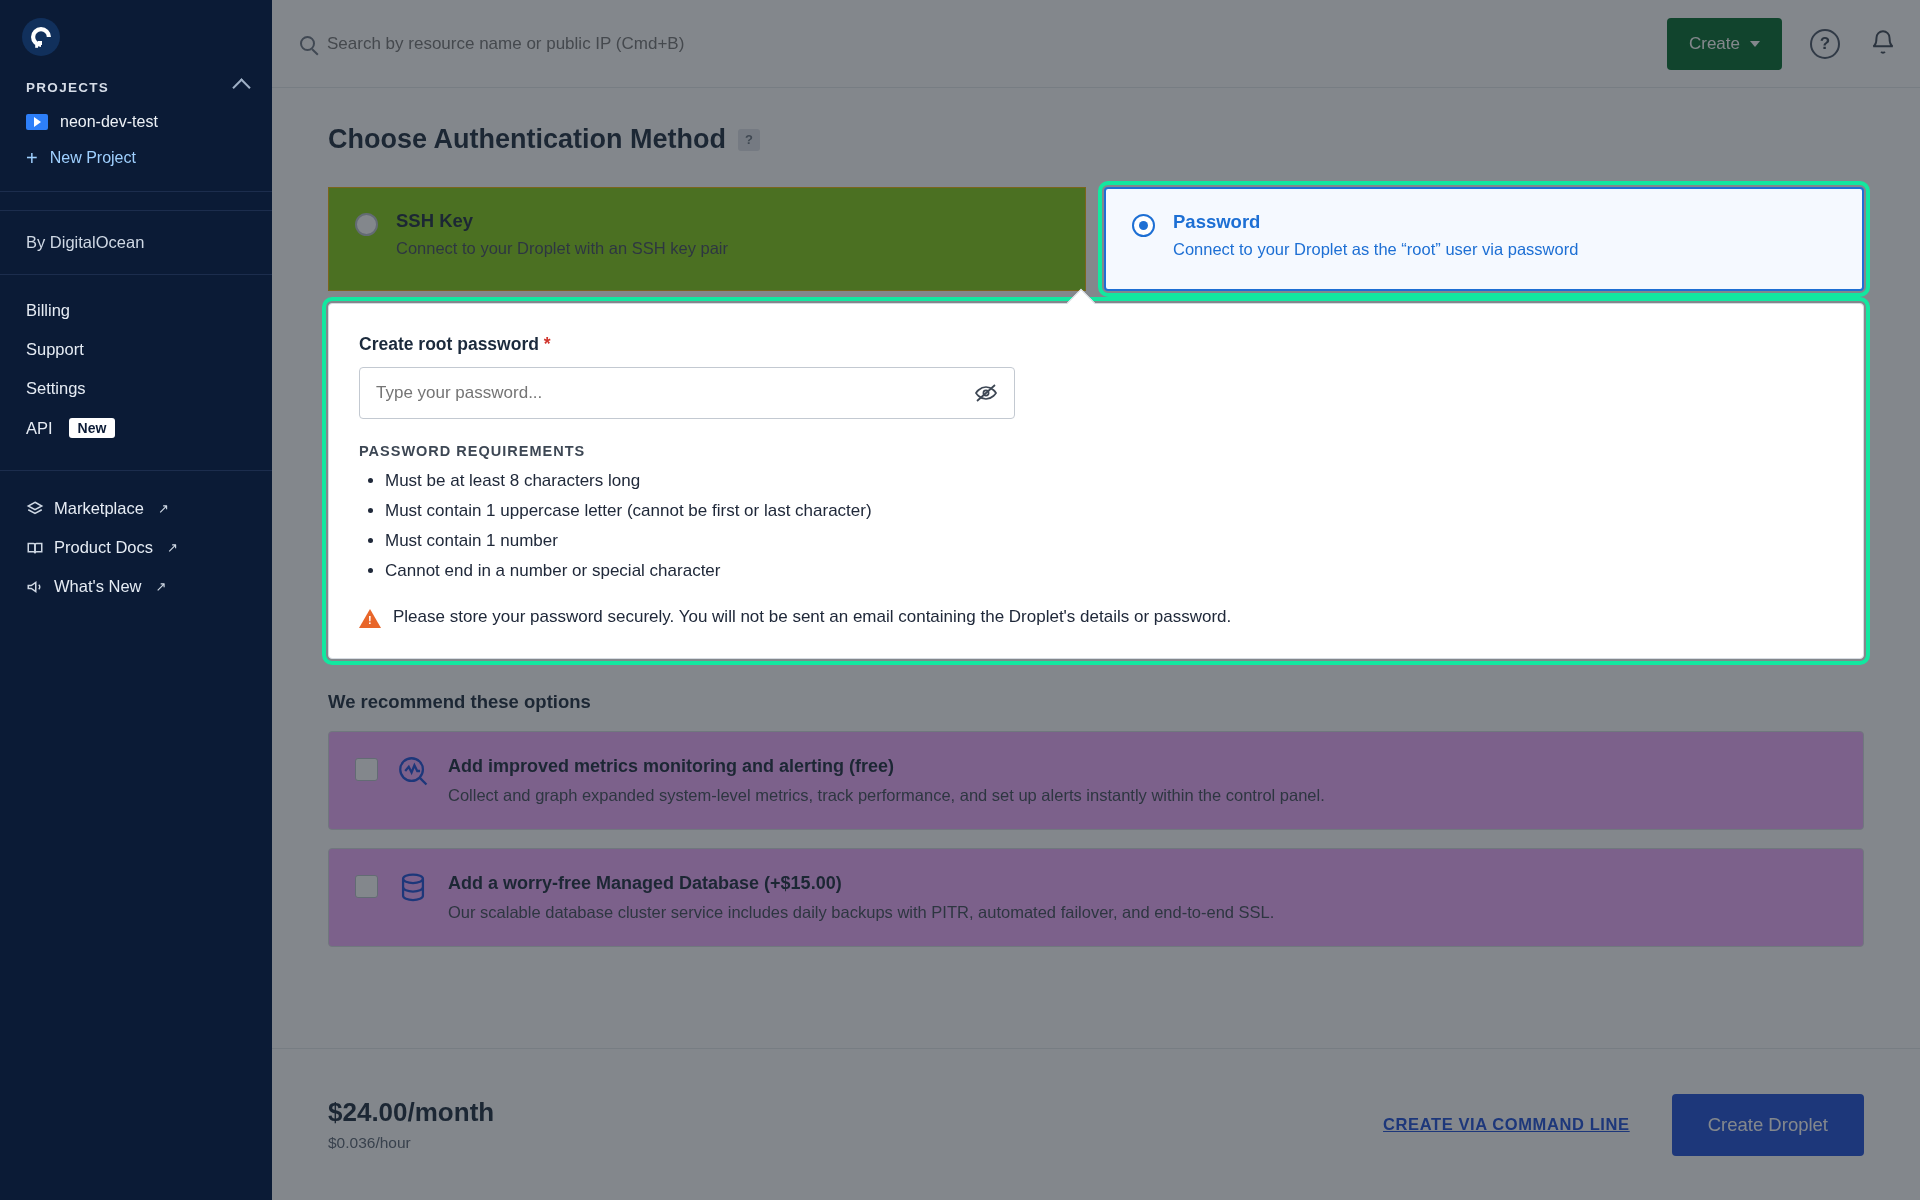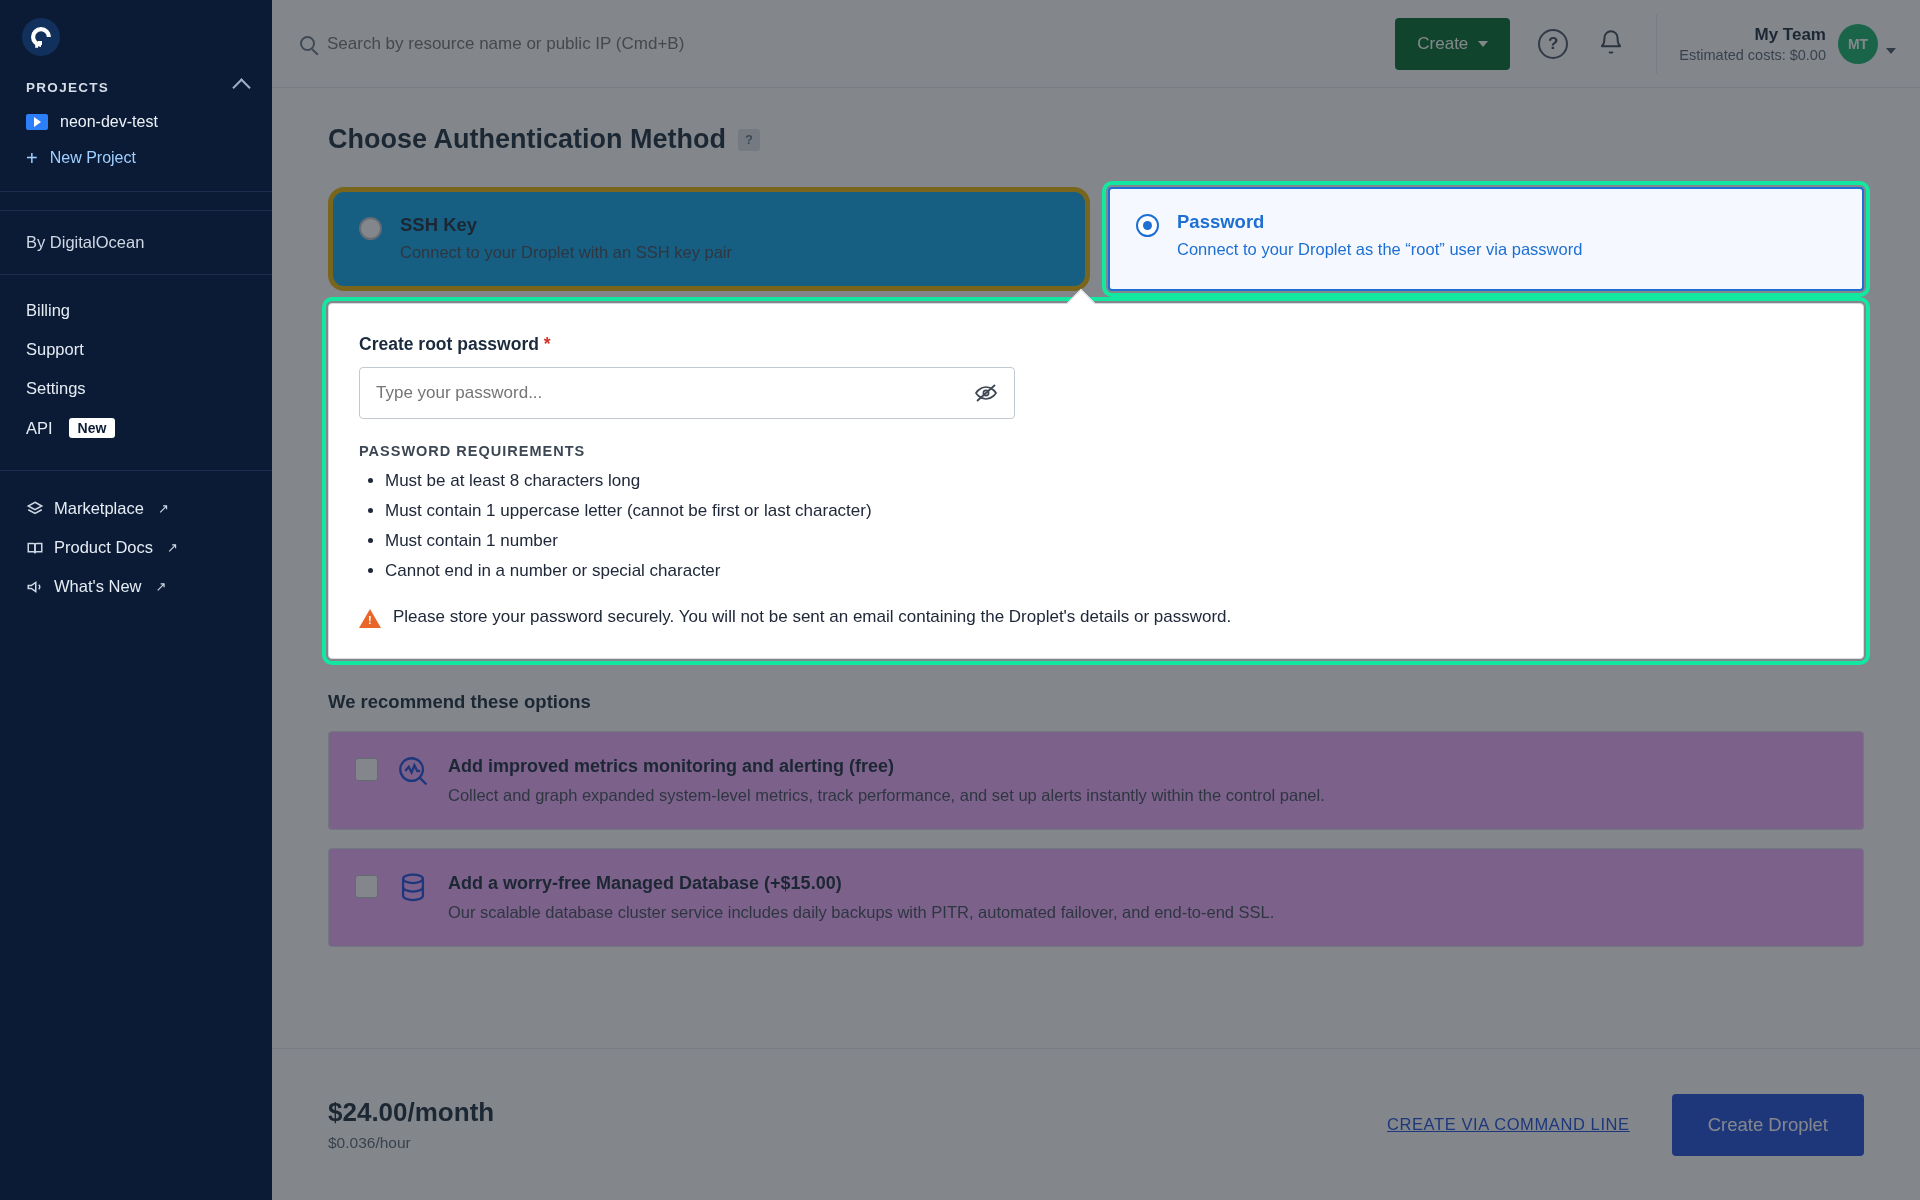--- a/index.html
+++ b/index.html
@@ -119,21 +119,21 @@
     font-size: 27px; font-weight: bold; color:#1b2a3c; display:flex; align-items:center; gap: 12px;
     margin-bottom: 32px;
   }
   .help-sq {
     width: 22px; height: 22px; border-radius: 3px; background:#dfe3e8; color:#6b7480;
     font-size: 13px; display:flex; align-items:center; justify-content:center;
   }
 
   .auth-row { display: flex; gap: 18px; }
   .auth-card {
-    flex: 1; border: 5px solid #eab308; border-radius: 16px; background:#0ea5e9;
+    flex: 1; border: 1px solid #eab308; border-radius: 0; background:#84cc16;
     padding: 22px 26px; display:flex; gap: 18px; align-items:flex-start; min-height: 104px;
   }
   .auth-card.selected {
     border: 2px solid #1d6fd4; background: #f5f9ff;
     outline: 4px solid #12e8a0; outline-offset: 2px;
     border-radius: 4px;
   }
   .radio {
     width: 23px; height: 23px; border-radius: 50%; border: 2px solid #b9c0c9;
     background:#fff; margin-top: 3px; flex: 0 0 23px;
@@ -195,21 +195,21 @@
   
   .footer {
     position:absolute; left:0; right:0; bottom:0; height: 152px;
     background:#fff; border-top:1px solid #e5e8ec;
     display:flex; align-items:center; padding: 0 56px;
   }
   .price { font-size: 26px; font-weight: bold; color:#1b2a3c;}
   .price-sub { font-size: 15.5px; color:#5a6573; margin-top: 6px;}
   .footer-spacer { flex:1; }
   .cmd-link {
-    font-size: 16.5px; font-weight: normal; letter-spacing:.6px; color:#1d4ed8;
+    font-size: 16.5px; font-weight: bold; letter-spacing:.6px; color:#1d4ed8;
     text-decoration: underline; margin-right: 42px; cursor:pointer;
   }
   .btn-primary {
     background:#1d4ed8; color:#fff; border:0; border-radius:4px; height:62px;
     padding: 0 36px; font-size: 18.5px; cursor:pointer;
     font-family: "Liberation Sans", sans-serif;
   }
 
   
   .dim {
@@ -322,30 +322,20 @@
         <span class="caret-down"></span>
       </button>
       <div class="icon-circle">
         <span>?</span>
       </div>
       <div class="bell">
         <svg width="26" height="26" viewBox="0 0 24 24" fill="none" stroke="#3d4754" stroke-width="1.8">
             <path d="M18 8a6 6 0 1 0-12 0c0 7-3 8-3 8h18s-3-1-3-8z"></path>
             <path d="M13.7 21a2 2 0 0 1-3.4 0"></path>
           </svg>
-      </div>
-      <div class="team-block">
-        <div class="team-text">
-          <div class="team-name">My Team</div>
-          <div class="team-cost">Estimated costs: $0.00</div>
-        </div>
-        <div class="avatar">
-          <span>MT</span>
-        </div>
-        <span class="av-caret"></span>
       </div>
     </header>
 
     <div class="content">
       <div class="page-title">
         <span>Choose Authentication Method</span>
         <span class="help-sq">
           <span>?</span>
         </span>
       </div>

